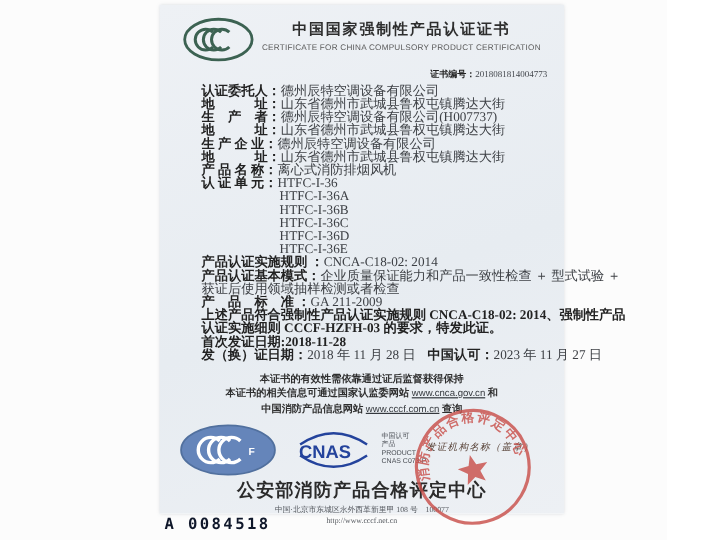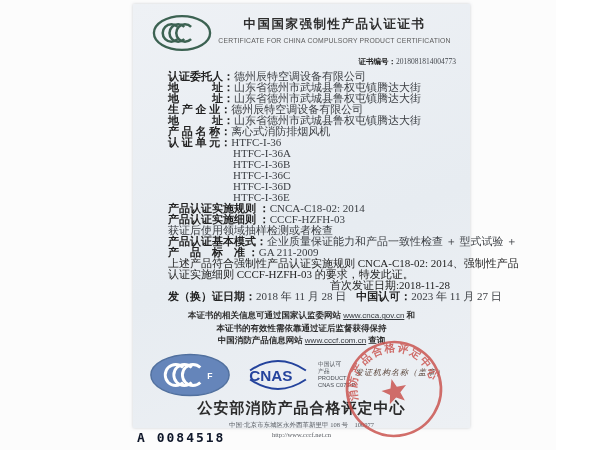--- a/index.html
+++ b/index.html
@@ -23,22 +23,22 @@
   .cert-line { text-align:right; padding-right:14px; margin-top:4px; font-size:7.5px; color:#44484e; }
   .cert-line .lbl { font-weight:bold; }
 
   
   .body { margin-top:4px; padding:0 20px 0 35px; font-size:11px; }
   .line { line-height:11px; white-space:nowrap; }
   .lbl { font-weight:bold; color:#222; }
   .val { color:#3d4045; }
   .models-first { padding-left:32px; }
   .model-item { padding-left:65px; color:#3d4045; }
-  .center { text-align:right; }
-  .bold { font-weight:normal; color:#222; }
+  .center { text-align:left; }
+  .bold { font-weight:bold; color:#222; }
   .gap { display:inline-block; width:10px; }
 
   
   .notice { margin-top:7px; text-align:center; font-size:8.5px; line-height:12px; color:#2e2e2e; font-weight:bold; }
   .link { text-decoration:underline; font-weight:normal; font-family:"Liberation Sans",sans-serif; font-size:8px; color:#34383d; }
 
   
   .logo-row { display:flex; align-items:center; margin-top:5px; padding-left:15px; height:46px; }
   .cccf-logo { width:84px; height:44px; }
   .cnas-group { display:flex; align-items:center; margin-left:14px; }
@@ -80,50 +80,50 @@
       </div>
     </div>
 
     <div class="cert-line">
       <span class="lbl">证书编号：</span><span>2018081814004773</span>
     </div>
 
     <div class="body">
       <div class="line"><span class="lbl">认证委托人：</span><span class="val">德州辰特空调设备有限公司</span></div>
       <div class="line"><span class="lbl">地　　　址：</span><span class="val">山东省德州市武城县鲁权屯镇腾达大街</span></div>
+      <div class="line"><span class="lbl">生　产　者：</span><span class="val">德州辰特空调设备有限公司(H007737)</span></div>
       <div class="line"><span class="lbl">地　　　址：</span><span class="val">山东省德州市武城县鲁权屯镇腾达大街</span></div>
       <div class="line"><span class="lbl">生 产 企 业：</span><span class="val">德州辰特空调设备有限公司</span></div>
       <div class="line"><span class="lbl">地　　　址：</span><span class="val">山东省德州市武城县鲁权屯镇腾达大街</span></div>
       <div class="line"><span class="lbl">产 品 名 称：</span><span class="val">离心式消防排烟风机</span></div>
       <div class="line"><span class="lbl">认 证 单 元：</span><span class="val">HTFC-I-36</span></div>
 
       <div class="line model-item">HTFC-I-36A</div>
       <div class="line model-item">HTFC-I-36B</div>
       <div class="line model-item">HTFC-I-36C</div>
       <div class="line model-item">HTFC-I-36D</div>
       <div class="line model-item">HTFC-I-36E</div>
 
       <div class="line"><span class="lbl">产品认证实施规则 ：</span><span class="val">CNCA-C18-02: 2014</span></div>
-      <div class="line"><span class="lbl">产品认证实施细则 ：</span><span class="val">CCCF-HZFH-03</span></div>
+      <div class="line"><span class="lbl">产品认证基本模式：</span><span class="val">企业质量保证能力和产品一致性检查 ＋ 型式试验 ＋</span></div>
       <div class="line"><span class="val">获证后使用领域抽样检测或者检查</span></div>
-      <div class="line"><span class="lbl">产品认证基本模式：</span><span class="val">企业质量保证能力和产品一致性检查 ＋ 型式试验 ＋</span></div>
       <div class="line"><span class="lbl">产　品　标　准 ：</span><span class="val">GA 211-2009</span></div>
 
       <div class="line bold">上述产品符合强制性产品认证实施规则 CNCA-C18-02: 2014、强制性产品</div>
       <div class="line bold">认证实施细则 CCCF-HZFH-03 的要求，特发此证。</div>
 
       <div class="line center bold">首次发证日期:2018-11-28</div>
       <div class="line">
         <span class="lbl">发（换）证日期：</span><span class="val">2018 年 11 月 28 日</span><span class="gap"></span><span class="lbl">中国认可：</span><span class="val">2023 年 11 月 27 日</span>
       </div>
     </div>
 
     <div class="notice">
+      <div>本证书的有效性需依靠通过证后监督获得保持</div>
       <div><span>本证书的相关信息可通过国家认监委网站 </span><span class="link">www.cnca.gov.cn</span><span> 和</span></div>
-      <div>本证书的有效性需依靠通过证后监督获得保持</div>
       <div><span>中国消防产品信息网站 </span><span class="link">www.cccf.com.cn</span><span> 查询</span></div>
     </div>
 
     <div class="logo-row">
       <svg class="cccf-logo" viewBox="0 0 88 46">
         <ellipse cx="44" cy="23" rx="41" ry="21.5" fill="#6585ba"></ellipse>
         <ellipse cx="44" cy="23" rx="41" ry="21.5" fill="none" stroke="#51709e" stroke-width="1.5"></ellipse>
         <path d="M 36.8,15.2 A 11 11 0 1 0 36.8,30.8" fill="none" stroke="#ffffff" stroke-width="3"></path>
         <path d="M 45.8,15.2 A 11 11 0 1 0 45.8,30.8" fill="none" stroke="#ffffff" stroke-width="3"></path>
         <path d="M 54.8,15.2 A 11 11 0 1 0 54.8,30.8" fill="none" stroke="#ffffff" stroke-width="3"></path>

